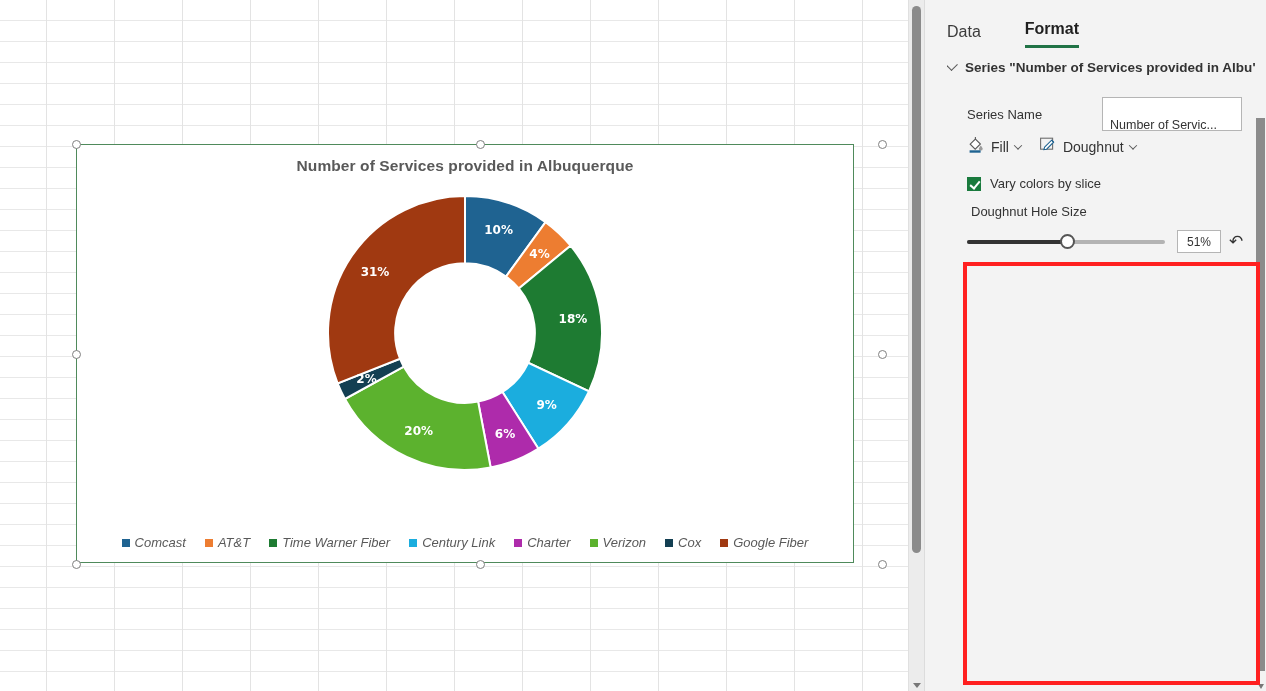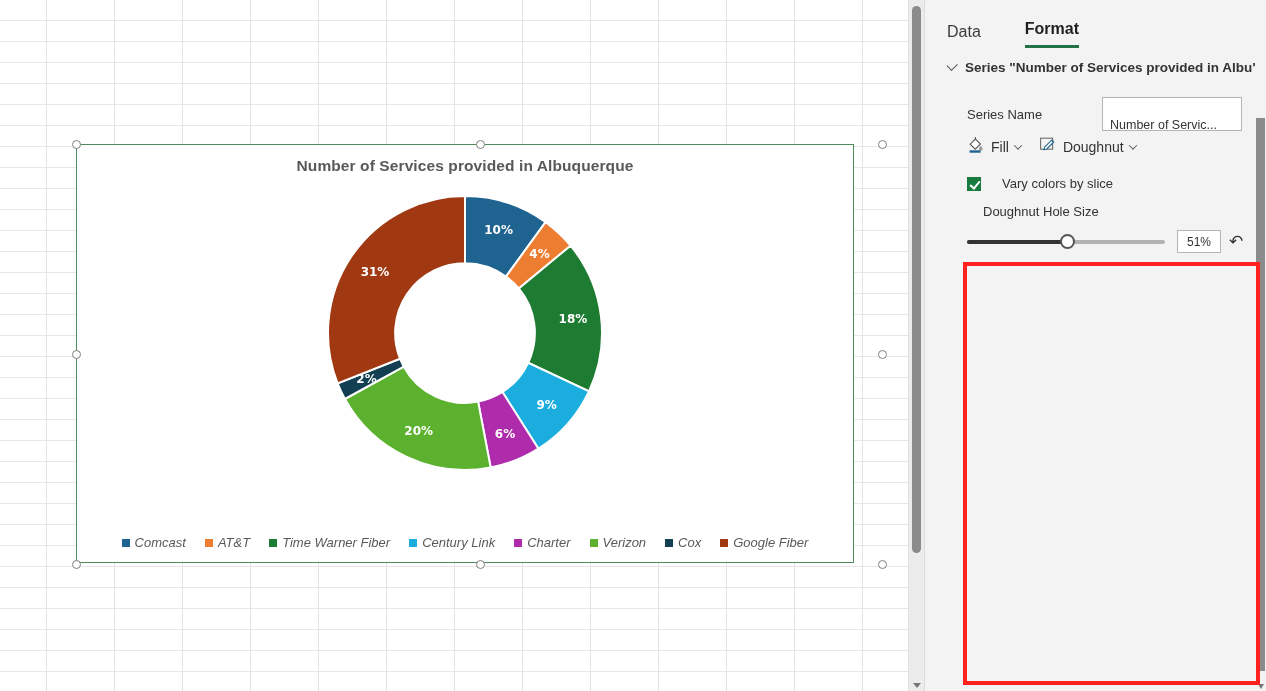--- a/index.html
+++ b/index.html
@@ -106,33 +106,33 @@
   .textbox {
     width: 140px; height: 25px; background: #fff; border: 1px solid #b5b5b5;
     font-size: 12.5px; color: #333; padding: 16px 7px; line-height: 23px;
     overflow: hidden; white-space: nowrap;
   }
 
   #fill-outline-row { left: 42px; top: 136px; gap: 18px; }
   .fo-btn { display: flex; align-items: center; gap: 6px; cursor: pointer; }
   .fo-label { font-size: 14px; color: #333; }
 
-  #vary-row { left: 42px; top: 176px; gap: 21px; }
+  #vary-row { left: 42px; top: 176px; gap: 9px; }
   .cbx {
     width: 14px; height: 14px; border: 1.4px solid #6d6d6d; background: #fff;
     display: inline-block; position: relative; flex: 0 0 auto;
   }
   .cbx.checked { background: #197a3d; border-color: #197a3d; }
   .cbx.checked::after {
     content: ""; position: absolute; left: 3.5px; top: 1px;
     width: 4px; height: 8px; border-right: 2px solid #fff; border-bottom: 2px solid #fff;
     transform: rotate(40deg);
   }
 
-  #hole-label { left: 58px; top: 204px; }
+  #hole-label { left: 46px; top: 204px; }
   #hole-slider-row { left: 42px; top: 230px; width: 290px; gap: 0; }
   #track { position: relative; width: 198px; height: 4px; background: #b3b3b3; border-radius: 2px; }
   #track-fill { position: absolute; left: 0; top: 0; height: 4px; width: 51%; background: #333; border-radius: 2px; }
   #thumb {
     position: absolute; left: 51%; top: 50%; width: 15px; height: 15px;
     margin-left: -7.5px; margin-top: -7.5px; border-radius: 50%;
     background: #fff; border: 2px solid #555;
   }
   #hole-value {
     margin-left: 12px; width: 44px; height: 23px; background: #fff;

